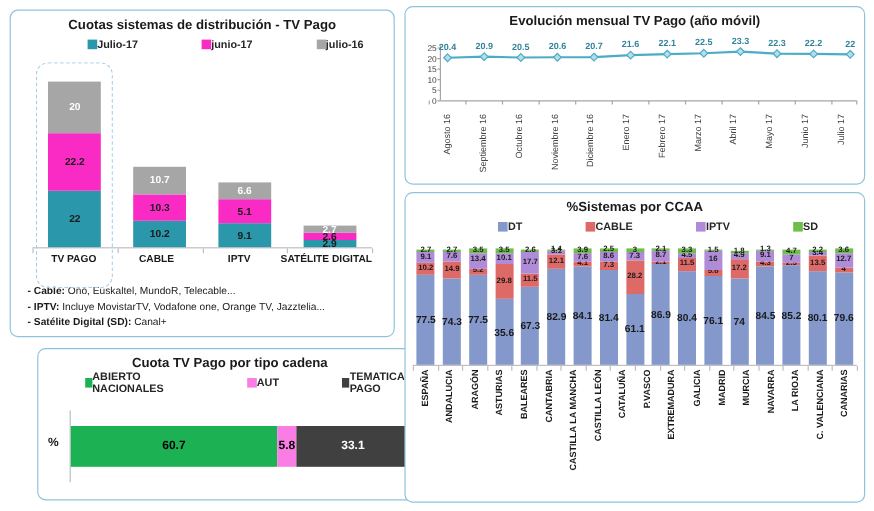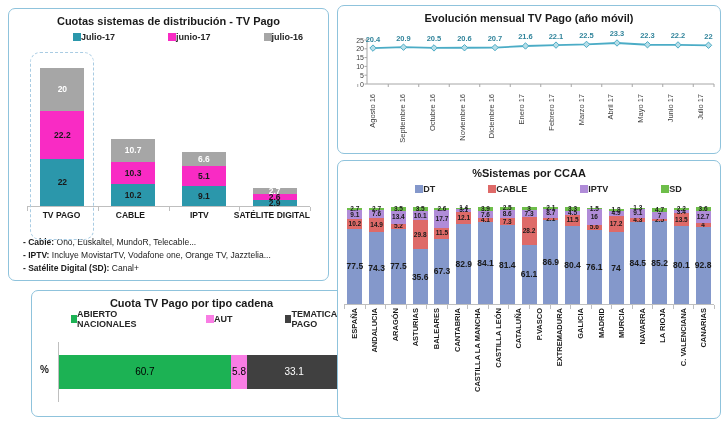--- a/index.html
+++ b/index.html
@@ -30,21 +30,21 @@
   .months{display:flex;margin-left:15px;height:58px;}
   .m-cell{width:30.5px;display:flex;justify-content:center;align-items:flex-start;}
   .vtext{writing-mode:vertical-rl;transform:rotate(180deg);display:inline-block;white-space:nowrap;}
   .m-cell .vtext{font-size:7.5px;color:#404040;}
   
   .c3-wrap{position:relative;margin-top:14px;height:64px;}
   .c3-axis-label{position:absolute;left:8px;top:24px;font-size:10px;font-weight:bold;color:#1a1a1a;}
   .c3-axis-line{position:absolute;left:26px;top:2px;width:1px;height:60px;background:#BFBFBF;}
   .c3-bar{position:absolute;left:27px;top:15px;height:34px;width:282px;display:flex;}
   .c3-seg{position:relative;height:100%;}
-  .c3-lab{position:absolute;left:0;right:0;top:50%;transform:translateY(-50%);text-align:center;font-size:10px;font-weight:normal;white-space:nowrap;line-height:1;}
+  .c3-lab{position:absolute;left:0;right:0;top:50%;transform:translateY(-50%);text-align:center;font-size:10px;font-weight:bold;white-space:nowrap;line-height:1;}
   
   .c4-bars{display:flex;align-items:flex-end;height:100px;margin-top:8px;border-bottom:1px solid #BFBFBF;position:relative;}
   .c4-cell{flex:1;display:flex;justify-content:center;align-items:flex-end;height:100%;min-width:0;}
   .c4-stack{display:flex;flex-direction:column-reverse;width:15px;}
   .c4-seg{position:relative;width:100%;}
   .c4-lab,.c4-lab-big{position:absolute;left:-3px;right:-3px;top:50%;transform:translateY(-50%);text-align:center;font-weight:bold;color:#1a1a1a;line-height:1;white-space:nowrap;}
   .c4-lab{font-size:6.5px;}
   .c4-lab-big{font-size:8.5px;}
   .c4-cats{display:flex;height:112px;}
   .c4-cat{flex:1;display:flex;justify-content:center;align-items:flex-start;padding-top:3px;min-width:0;}
@@ -546,21 +546,21 @@
               <span class="c4-lab">3.4</span>
             </div>
             <div class="c4-seg" style="height: 2.134px; background: rgb(110, 190, 74);">
               <span class="c4-lab">2.2</span>
             </div>
           </div>
         </div>
         <div class="c4-cell">
           <div class="c4-stack">
             <div class="c4-seg" style="height: 77.212px; background: rgb(132, 152, 203);">
-              <span class="c4-lab-big">92.8</span>
+              <span class="c4-lab-big">79.6</span>
             </div>
             <div class="c4-seg" style="height: 3.88px; background: rgb(222, 106, 104);">
               <span class="c4-lab">4</span>
             </div>
             <div class="c4-seg" style="height: 12.319px; background: rgb(176, 140, 216);">
               <span class="c4-lab">12.7</span>
             </div>
             <div class="c4-seg" style="height: 3.492px; background: rgb(110, 190, 74);">
               <span class="c4-lab">3.6</span>
             </div>

